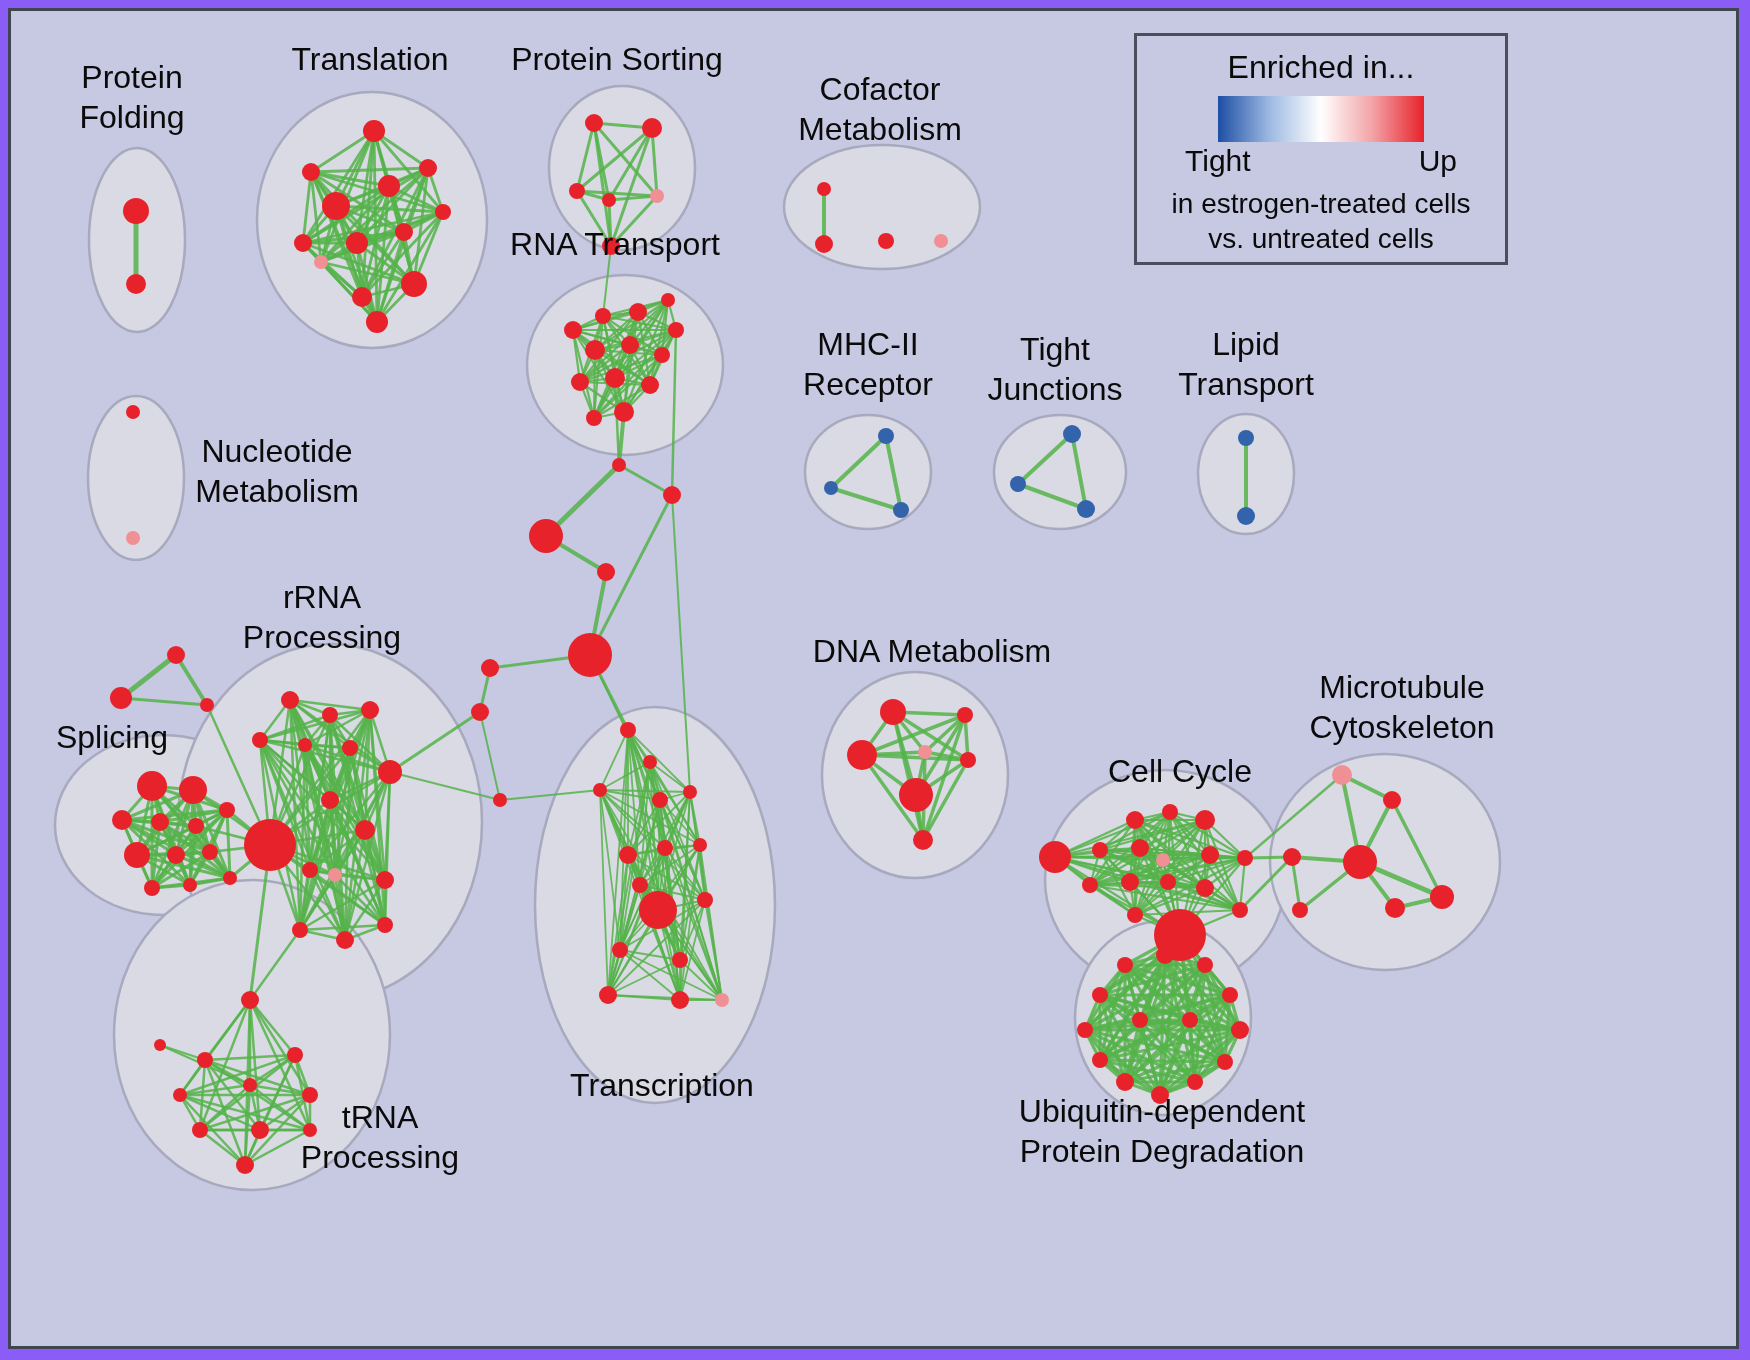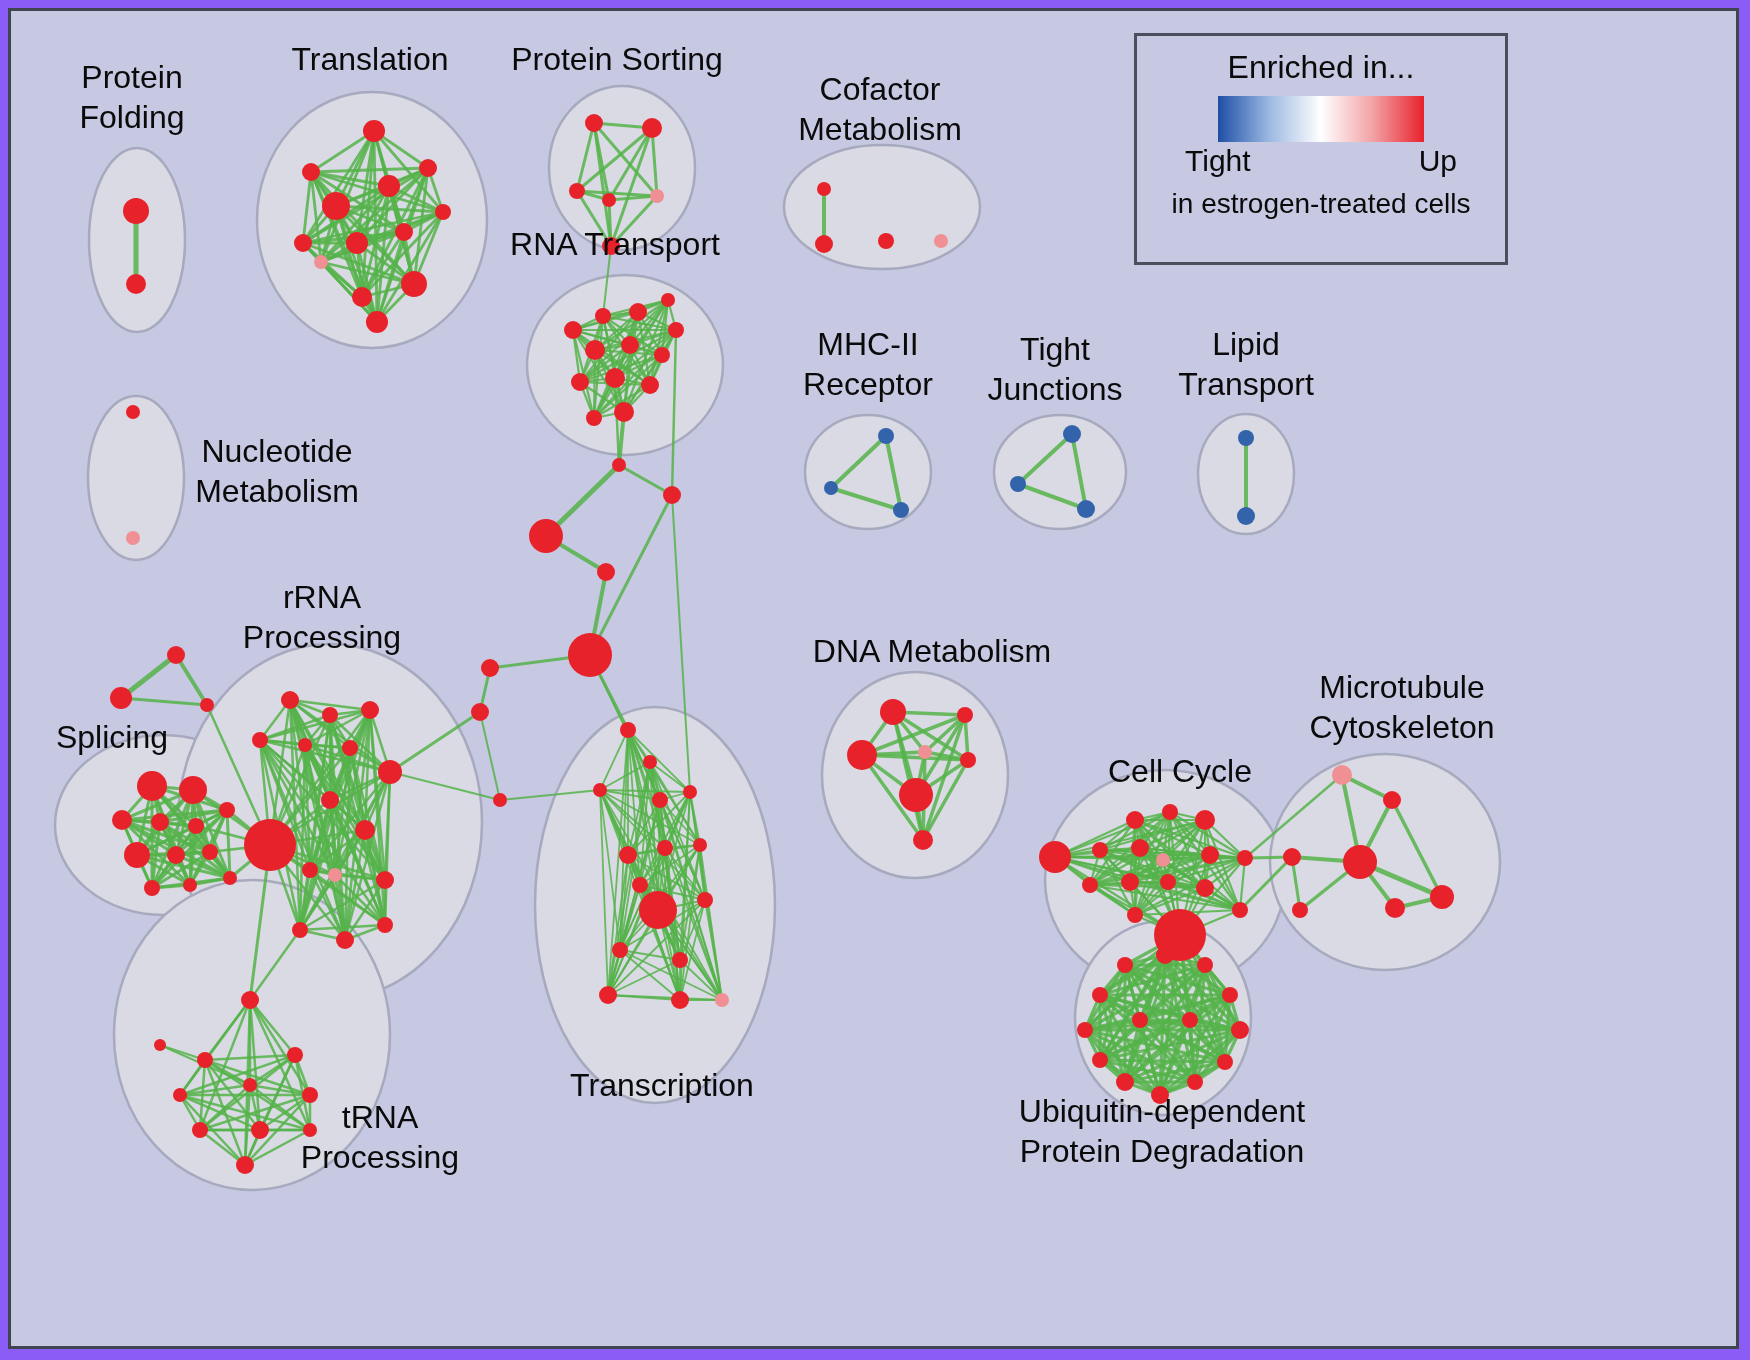--- a/index.html
+++ b/index.html
@@ -1037,14 +1037,15 @@
     </svg>
 
   <div class="legend">
     <div class="legend-title">Enriched in...</div>
     <div class="legend-gradient" style="background: linear-gradient(to right, rgb(30, 79, 165), rgb(157, 185, 226), rgb(255, 255, 255), rgb(242, 163, 166), rgb(232, 33, 43));"></div>
     <div class="legend-axis">
       <span>Tight</span>
       <span>Up</span>
     </div>
     <div class="legend-caption first">in estrogen-treated cells</div>
+    <div class="legend-caption">vs. untreated cells</div>
   </div>
 </div>
 
 </body></html>

